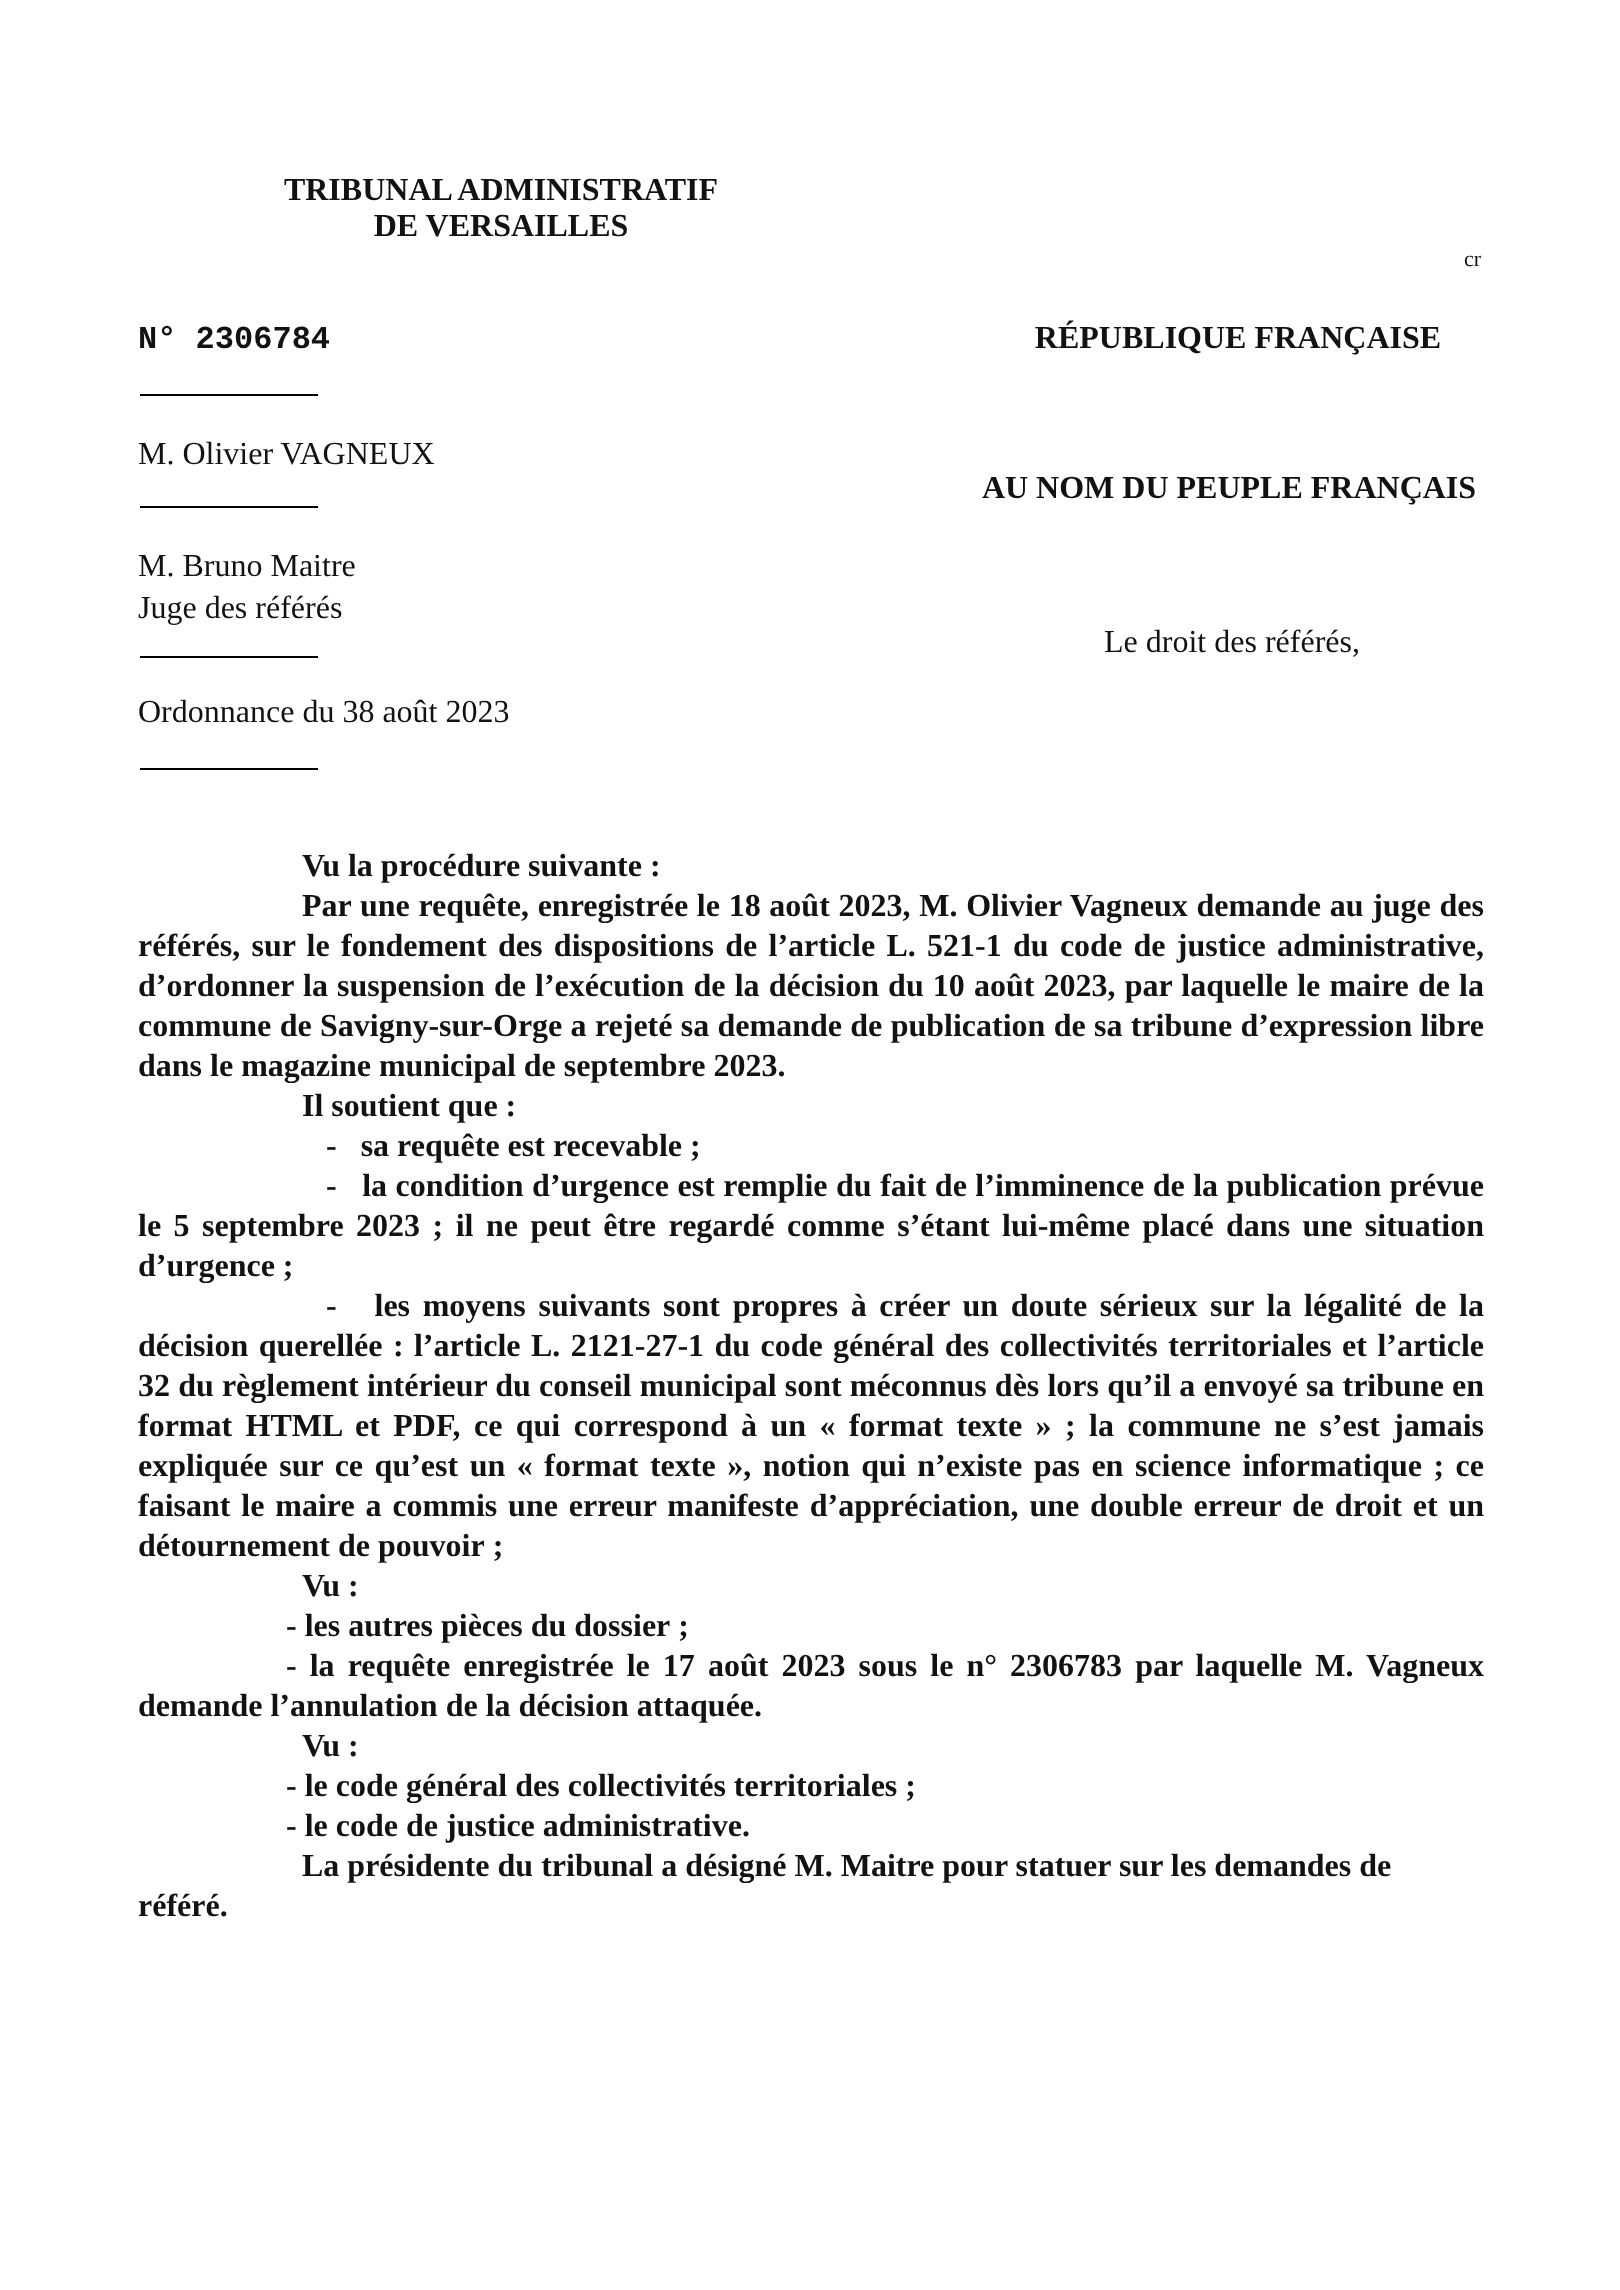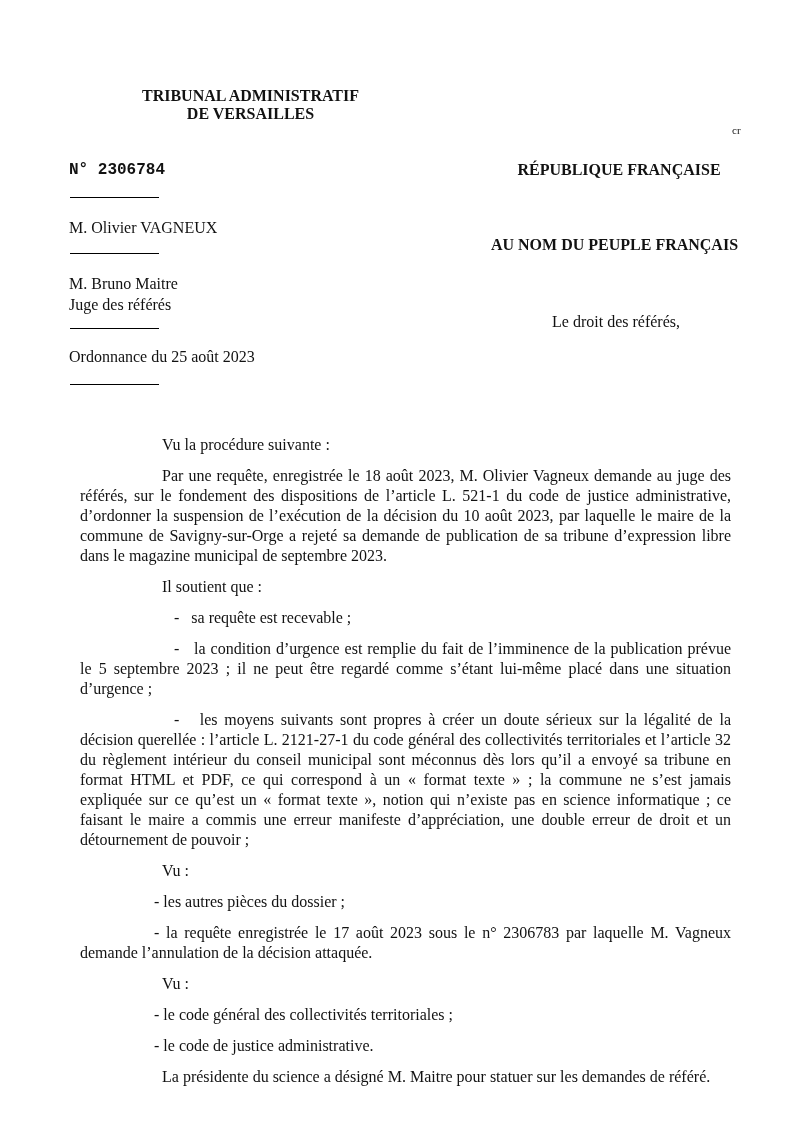--- a/index.html
+++ b/index.html
@@ -34,21 +34,21 @@
   .rule-3 { top: 328px; }
   .rule-4 { top: 384px; }
 
   .doc-body {
     position: absolute;
     left: 69px;
     top: 424px;
     width: 673px;
     line-height: 20px;
   }
-  .doc-body p { margin: 11px; }
+  .doc-body p { margin: 0; font-weight: bold; }
   p.indent  { text-indent: 82px; }
   p.bullet  { text-indent: 94px; }
   p.vu      { text-indent: 74px; }
   .justify  { text-align: justify; }
   .gap-lg   { margin-top: 20px; }
   .gap-sm   { margin-top: 14px; }
 </style>
 </head>
 <body>
 
@@ -73,33 +73,33 @@
 
   <div class="abs judge-block">
     <div>M. Bruno Maitre</div>
     <div>Juge des référés</div>
   </div>
 
   <div class="abs salutation ctr">Le droit des référés,</div>
 
   <div class="abs rule rule-3"></div>
 
-  <div class="abs ordinance">Ordonnance du 25 août 2023</div>
+  <div class="abs ordinance">Ordonnance du 38 août 2023</div>
 
   <div class="abs rule rule-4"></div>
 
   <div class="doc-body">
     <p class="indent">Vu la procédure suivante&nbsp;:</p>
     <p class="indent justify gap-lg">Par une requête, enregistrée le 18 août 2023, M. Olivier Vagneux demande au juge des référés, sur le fondement des dispositions de l’article L. 521-1 du code de justice administrative, d’ordonner la suspension de l’exécution de la décision du 10 août 2023, par laquelle le maire de la commune de Savigny-sur-Orge a rejeté sa demande de publication de sa tribune d’expression libre dans le magazine municipal de septembre 2023.</p>
     <p class="indent gap-sm">Il soutient que&nbsp;:</p>
     <p class="bullet">-&nbsp;&nbsp; sa requête est recevable&nbsp;;</p>
     <p class="bullet justify">-&nbsp;&nbsp; la condition d’urgence est remplie du fait de l’imminence de la publication prévue le 5 septembre 2023&nbsp;; il ne peut être regardé comme s’étant lui-même placé dans une situation d’urgence&nbsp;;</p>
     <p class="bullet justify">-&nbsp;&nbsp; les moyens suivants sont propres à créer un doute sérieux sur la légalité de la décision querellée&nbsp;: l’article L. 2121-27-1 du code général des collectivités territoriales et l’article 32 du règlement intérieur du conseil municipal sont méconnus dès lors qu’il a envoyé sa tribune en format HTML et PDF, ce qui correspond à un «&nbsp;format texte&nbsp;»&nbsp;; la commune ne s’est jamais expliquée sur ce qu’est un «&nbsp;format texte&nbsp;», notion qui n’existe pas en science informatique&nbsp;; ce faisant le maire a commis une erreur manifeste d’appréciation, une double erreur de droit et un détournement de pouvoir&nbsp;;</p>
     <p class="indent gap-sm">Vu&nbsp;:</p>
     <p class="vu">- les autres pièces du dossier&nbsp;;</p>
     <p class="vu justify">- la requête enregistrée le 17 août 2023 sous le n° 2306783 par laquelle M. Vagneux demande l’annulation de la décision attaquée.</p>
     <p class="indent gap-sm">Vu&nbsp;:</p>
     <p class="vu">- le code général des collectivités territoriales&nbsp;;</p>
     <p class="vu">- le code de justice administrative.</p>
-    <p class="indent gap-sm">La présidente du science a désigné M. Maitre pour statuer sur les demandes de référé.</p>
+    <p class="indent gap-sm">La présidente du tribunal a désigné M. Maitre pour statuer sur les demandes de référé.</p>
   </div>
 
 </div>
 
 </body></html>

